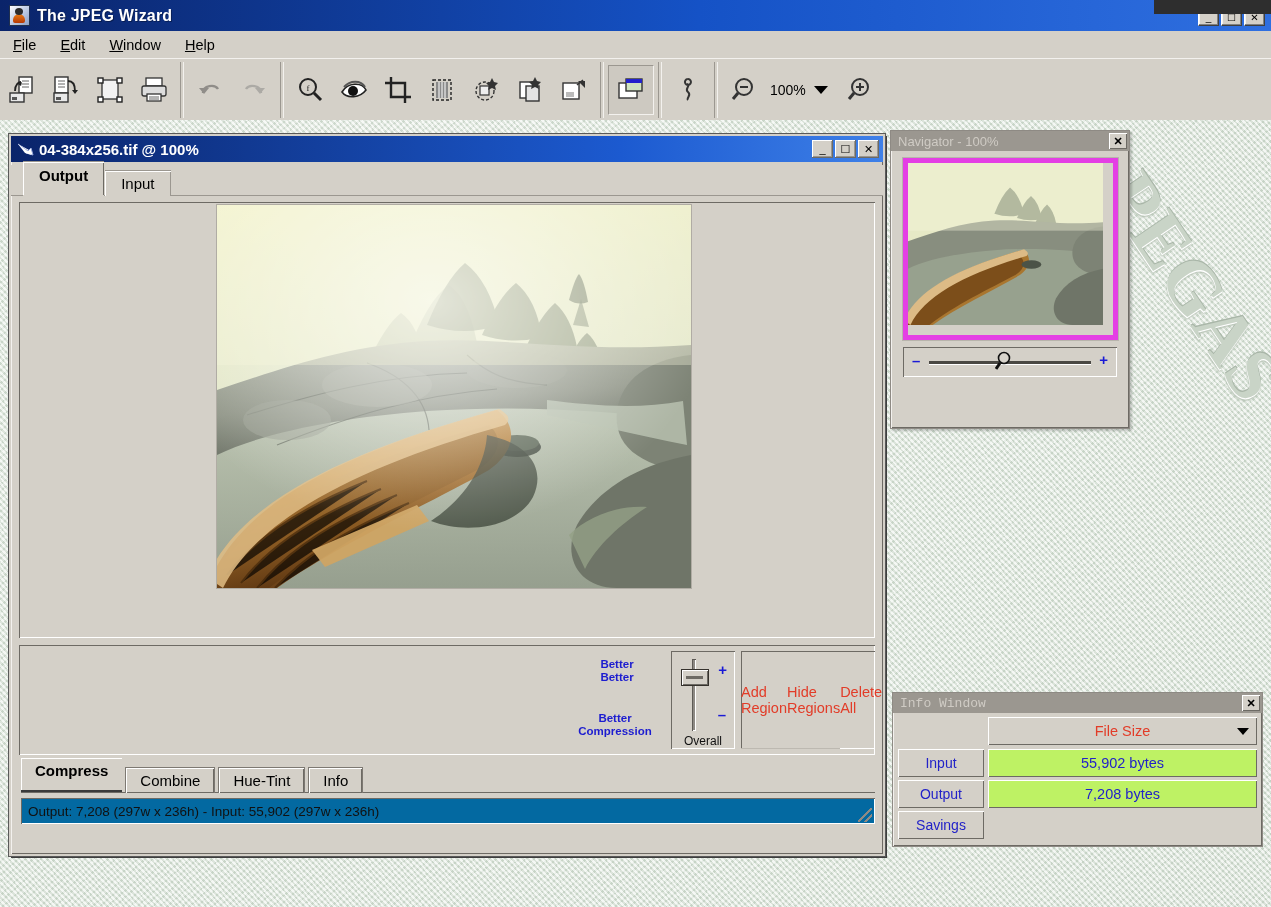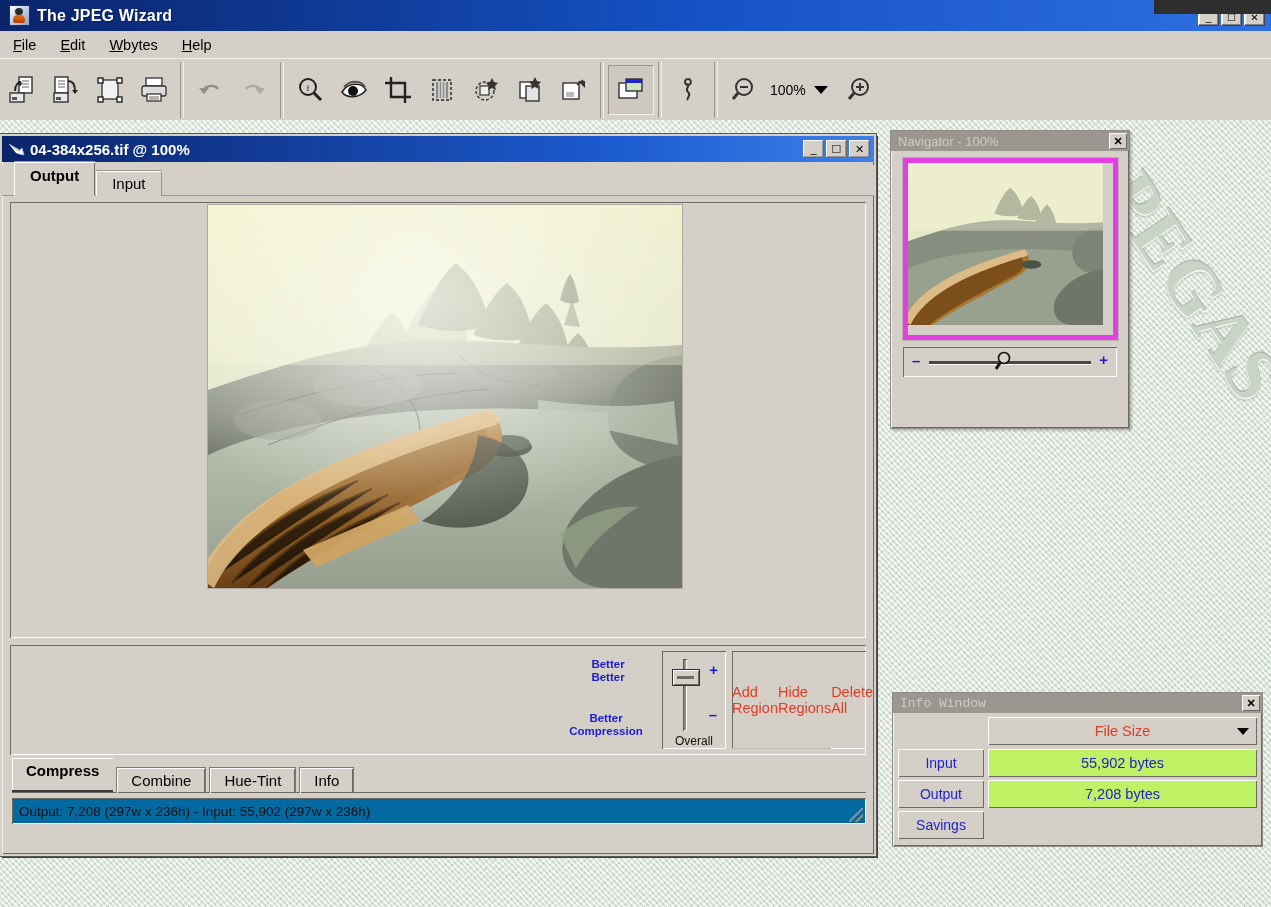--- a/index.html
+++ b/index.html
@@ -112,21 +112,21 @@
     font-size: 74px; font-weight: bold; color: #c9d4c7;
     transform: rotate(56deg); transform-origin: right top;
     letter-spacing: 2px;
     text-shadow: 1px 1px 0 #ffffff, -1px -1px 0 #a9b6a8, 2px 2px 2px #b7c3b5;
     font-family: "Liberation Serif", serif; white-space: nowrap;
     pointer-events: none; user-select: none;
   }
 
   
   .doc-window {
-    position: absolute; left: 0; top: 14px; width: 872px; height: 718px;
+    position: absolute; left: 9px; top: 14px; width: 872px; height: 718px;
     background: #d4d0c8;
     border: 2px solid #d4d0c8;
     box-shadow: inset 1px 1px 0 #f3f1ee, inset -1px -1px 0 #6d6a64,
                 2px 2px 0 #3e3e3e;
     outline: 1px solid #5a5a5a;
   }
   .doc-title {
     height: 26px; margin: 0; display: flex; align-items: center;
     background: linear-gradient(to right, #0a246a 0%, #1c5ad0 70%, #3e80e8 100%);
   }
@@ -357,21 +357,21 @@
       <div class="win-btn">_</div>
       <div class="win-btn">☐</div>
       <div class="win-btn">✕</div>
     </div>
   </div>
   <div class="topbar-overlay"></div>
 
   <div class="menubar">
     <div class="menu-item"><u>F</u><span>ile</span></div>
     <div class="menu-item"><u>E</u><span>dit</span></div>
-    <div class="menu-item"><u>W</u><span>bytes</span></div>
+    <div class="menu-item"><u>W</u><span>indow</span></div>
     <div class="menu-item"><u>H</u><span>elp</span></div>
   </div>
 
   <div class="toolbar">
 
     <div class="tb-group">
       <div class="tb-btn">
         <span>
           <svg width="30" height="30" viewBox="0 0 30 30">
             <rect x="12" y="2" width="13" height="16" fill="#fff" stroke="#333" stroke-width="1.4"></rect>

